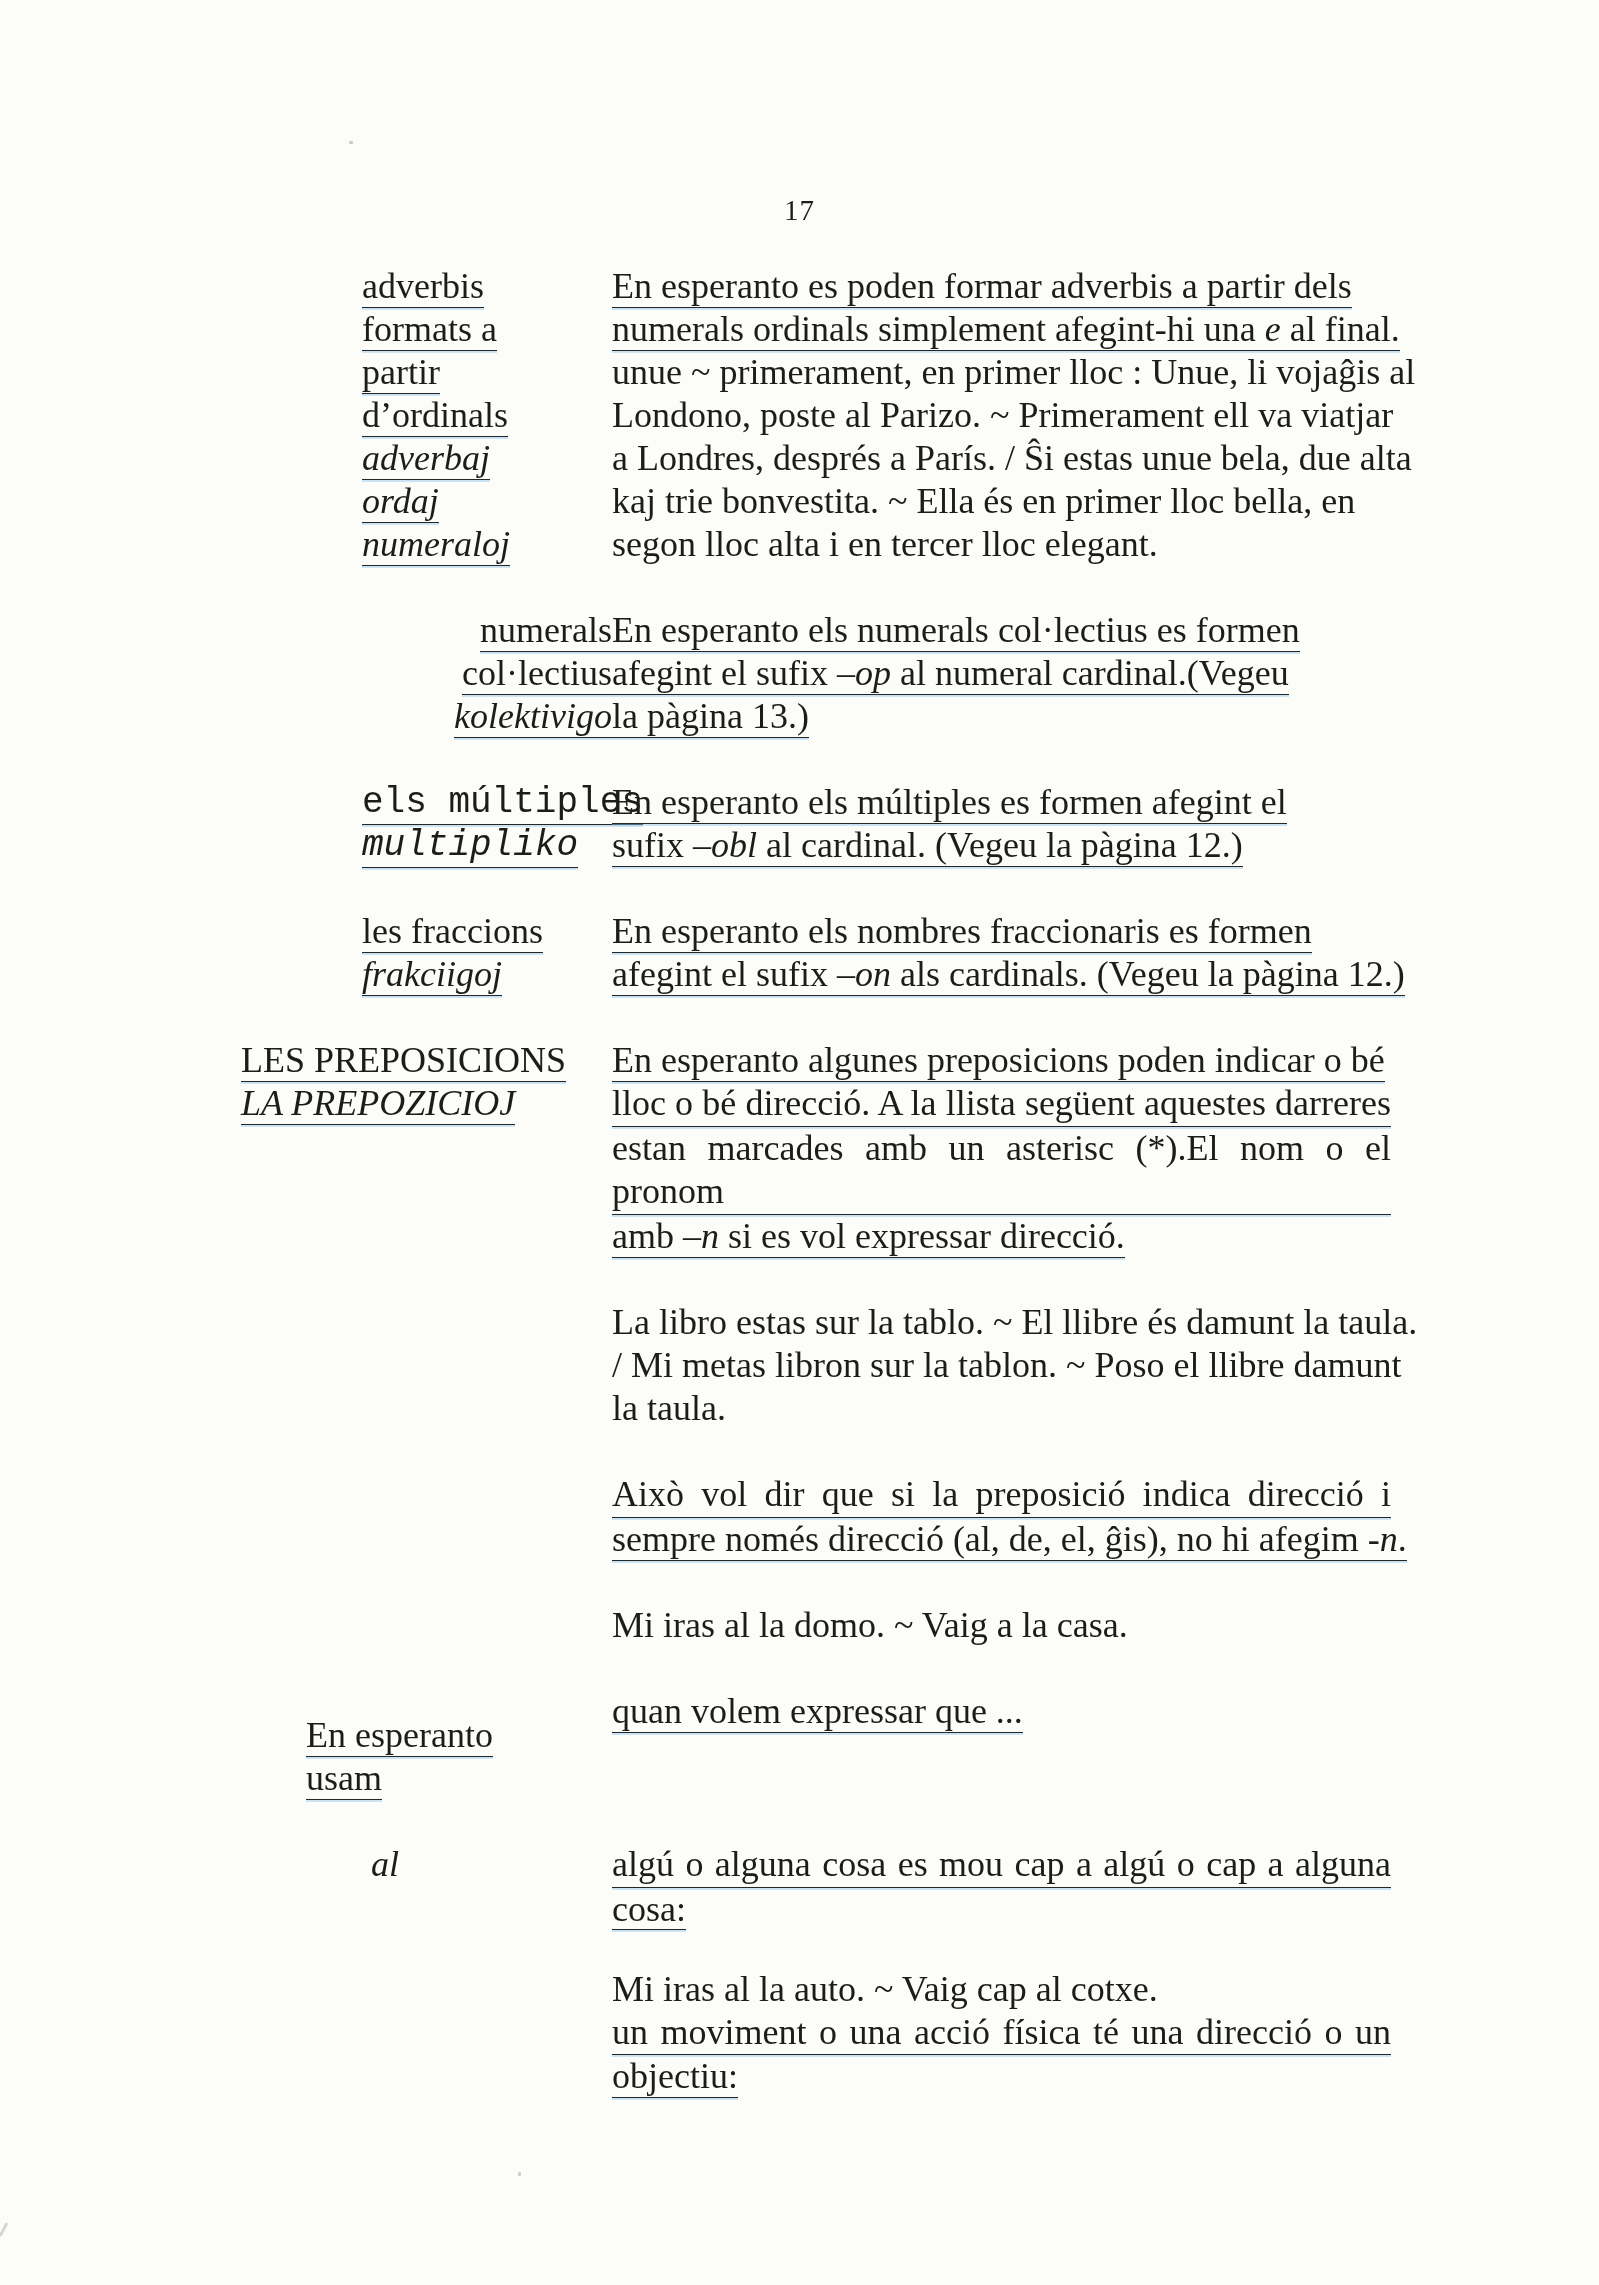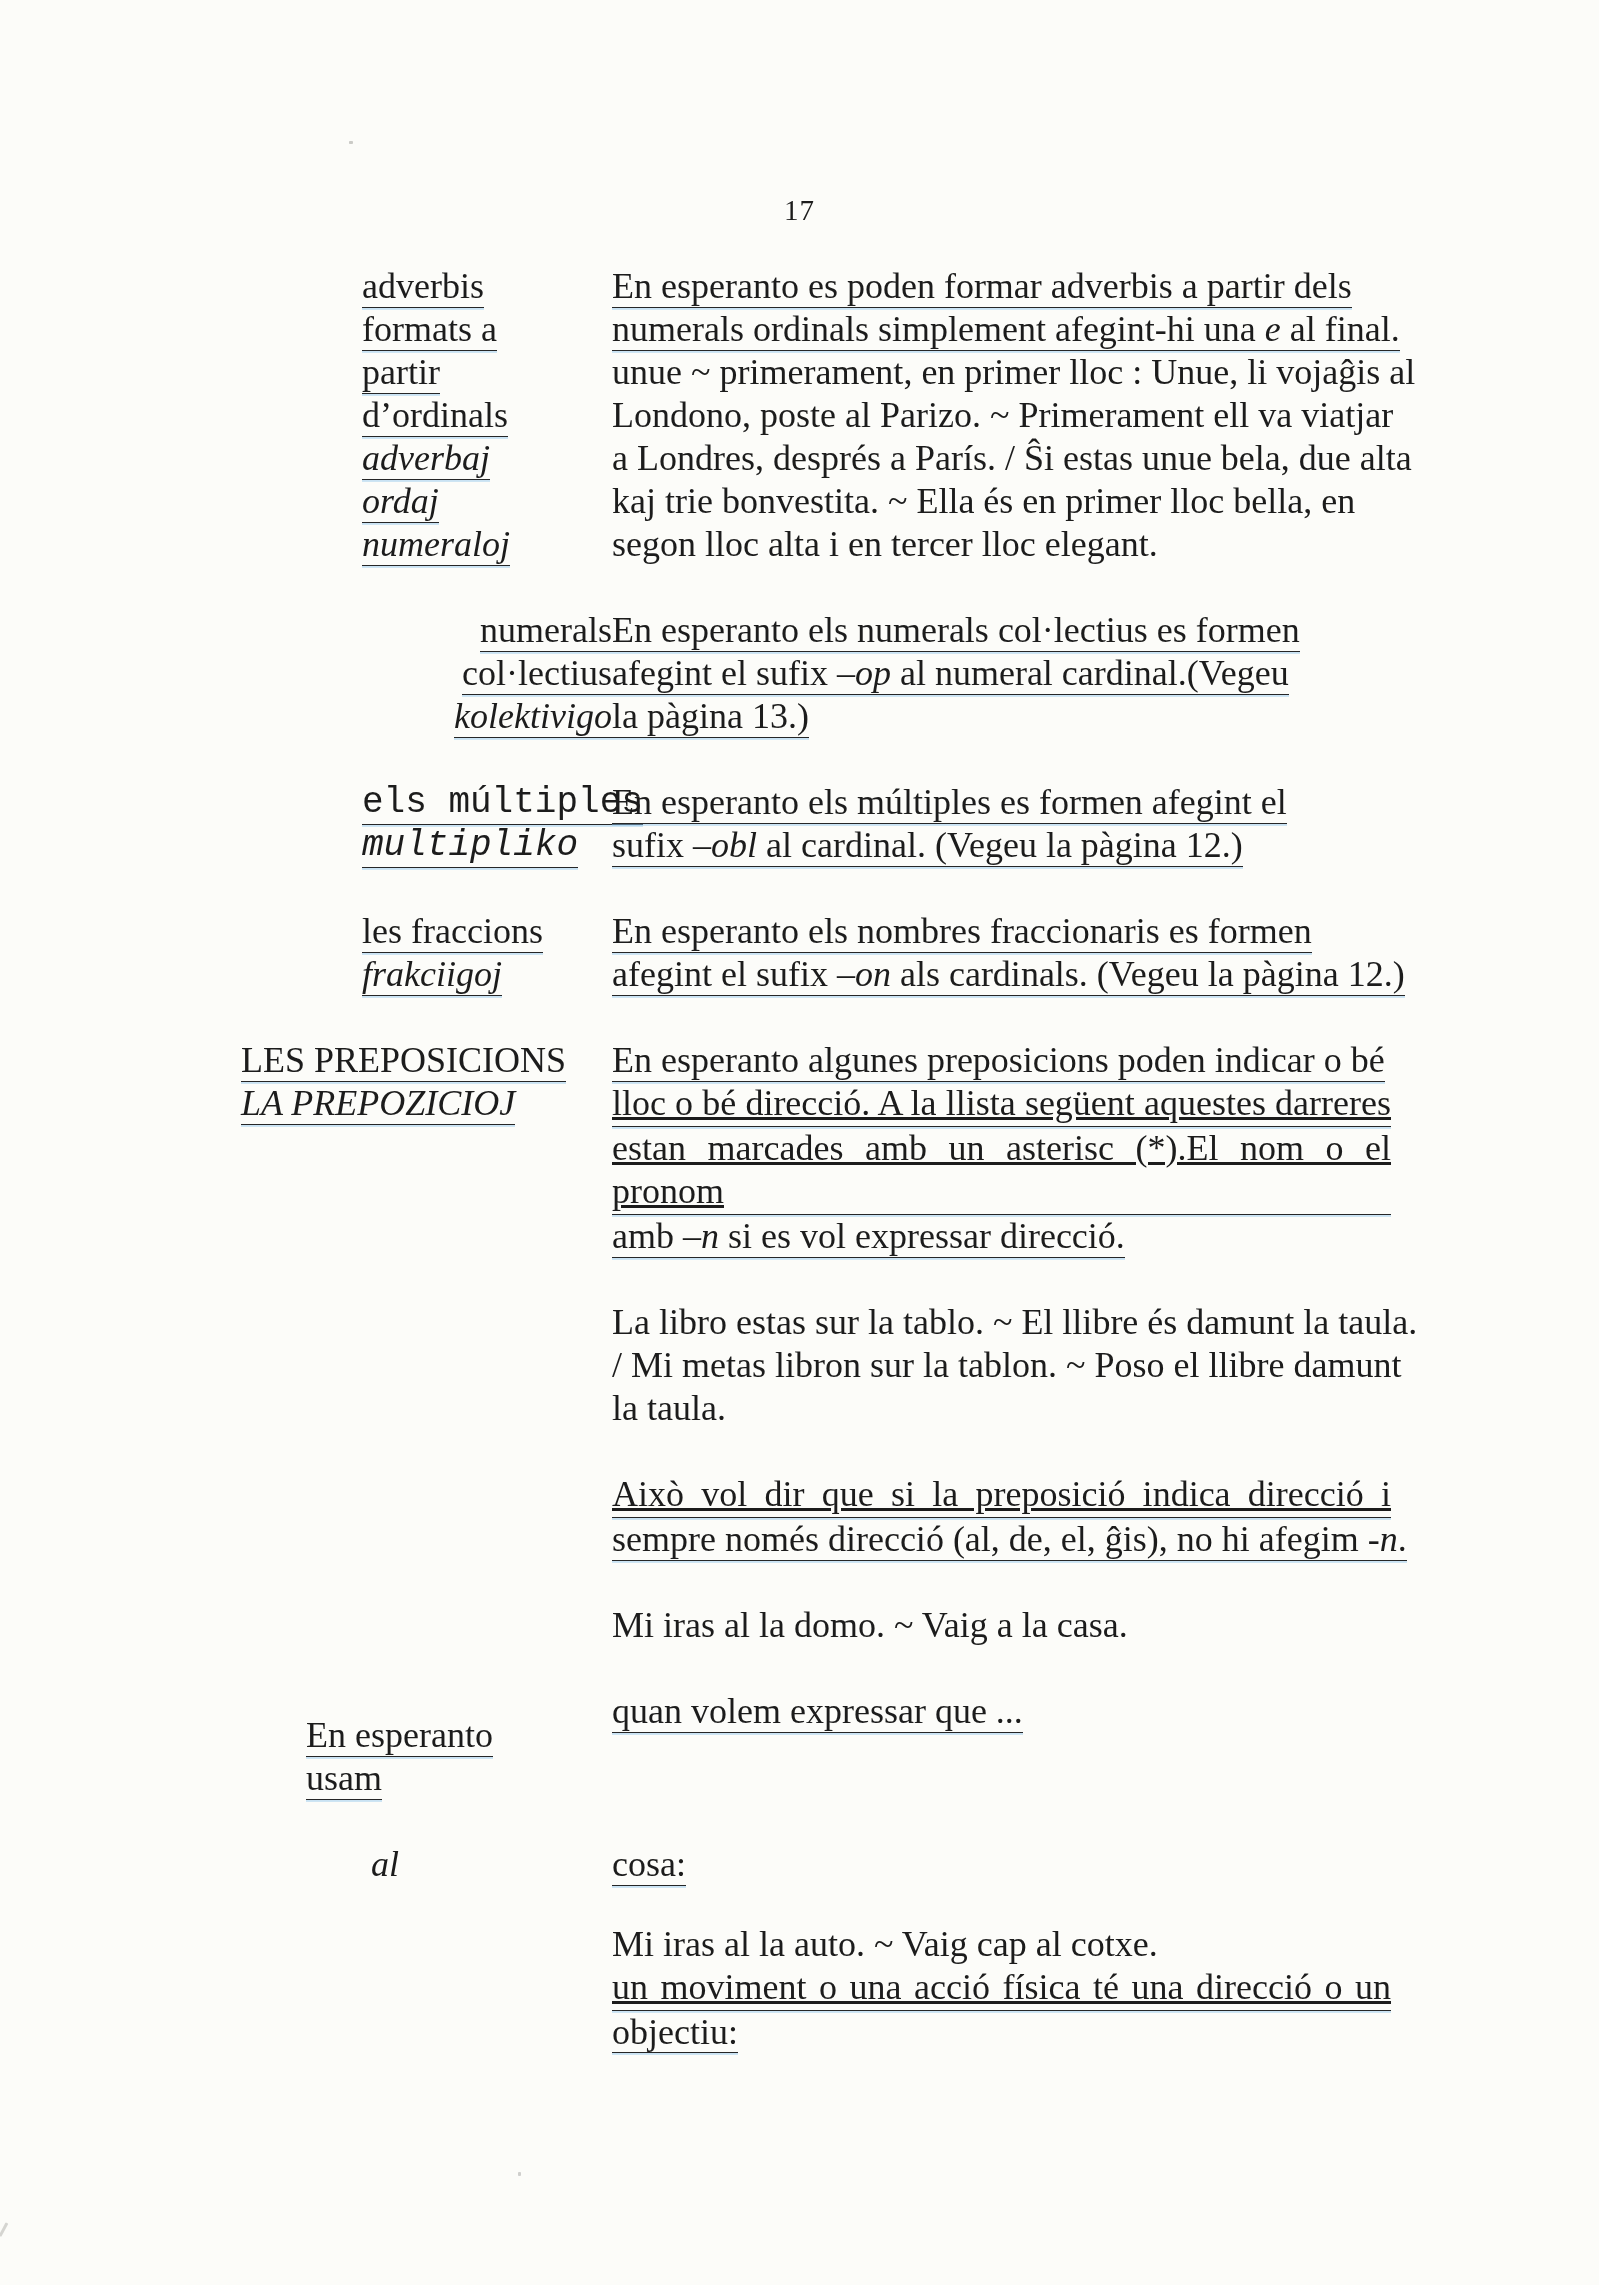--- a/index.html
+++ b/index.html
@@ -24,21 +24,20 @@
   .col-l{width:371px;flex:none;box-sizing:border-box;}
   .col-r{width:779px;flex:none;}
   .line{
     font-size:36px;line-height:43px;
     white-space:pre;
   }
   .line.j{
     white-space:normal;
     text-align:justify;
     text-align-last:justify;
-    text-decoration:underline;
   }
   .line.i{font-style:italic;}
   .line .txt i{font-style:italic;}
   .line.u .txt{
     border-bottom:1.9px solid #262626;
     padding-bottom:0.9px;
     box-shadow:0 1.9px 0 var(--fringe, rgba(140,195,235,.45));
   }
   .line.j .txt{display:block;}
   .sp{height:37px;}
@@ -151,20 +150,23 @@
         </div>
         <div class="col-r">
           <div class="line u"><span class="txt">quan volem expressar que ...</span></div>
         </div>
       </div>
       <div class="row">
         <div class="col-l" style="padding-left: 130px;">
           <div class="line i"><span class="txt">al</span></div>
         </div>
         <div class="col-r">
+          <div class="line j u">
+            <span class="txt">algú o alguna cosa es mou cap a algú o cap a alguna</span>
+          </div>
           <div class="line u"><span class="txt">cosa:</span></div>
           <div class="sp"></div>
           <div class="line"><span class="txt">Mi iras al la auto. ~ Vaig cap al cotxe.</span></div>
           <div class="line j u">
             <span class="txt">un moviment o una acció física té una direcció o un</span>
           </div>
           <div class="line u"><span class="txt">objectiu:</span></div>
         </div>
       </div>
     </div>

